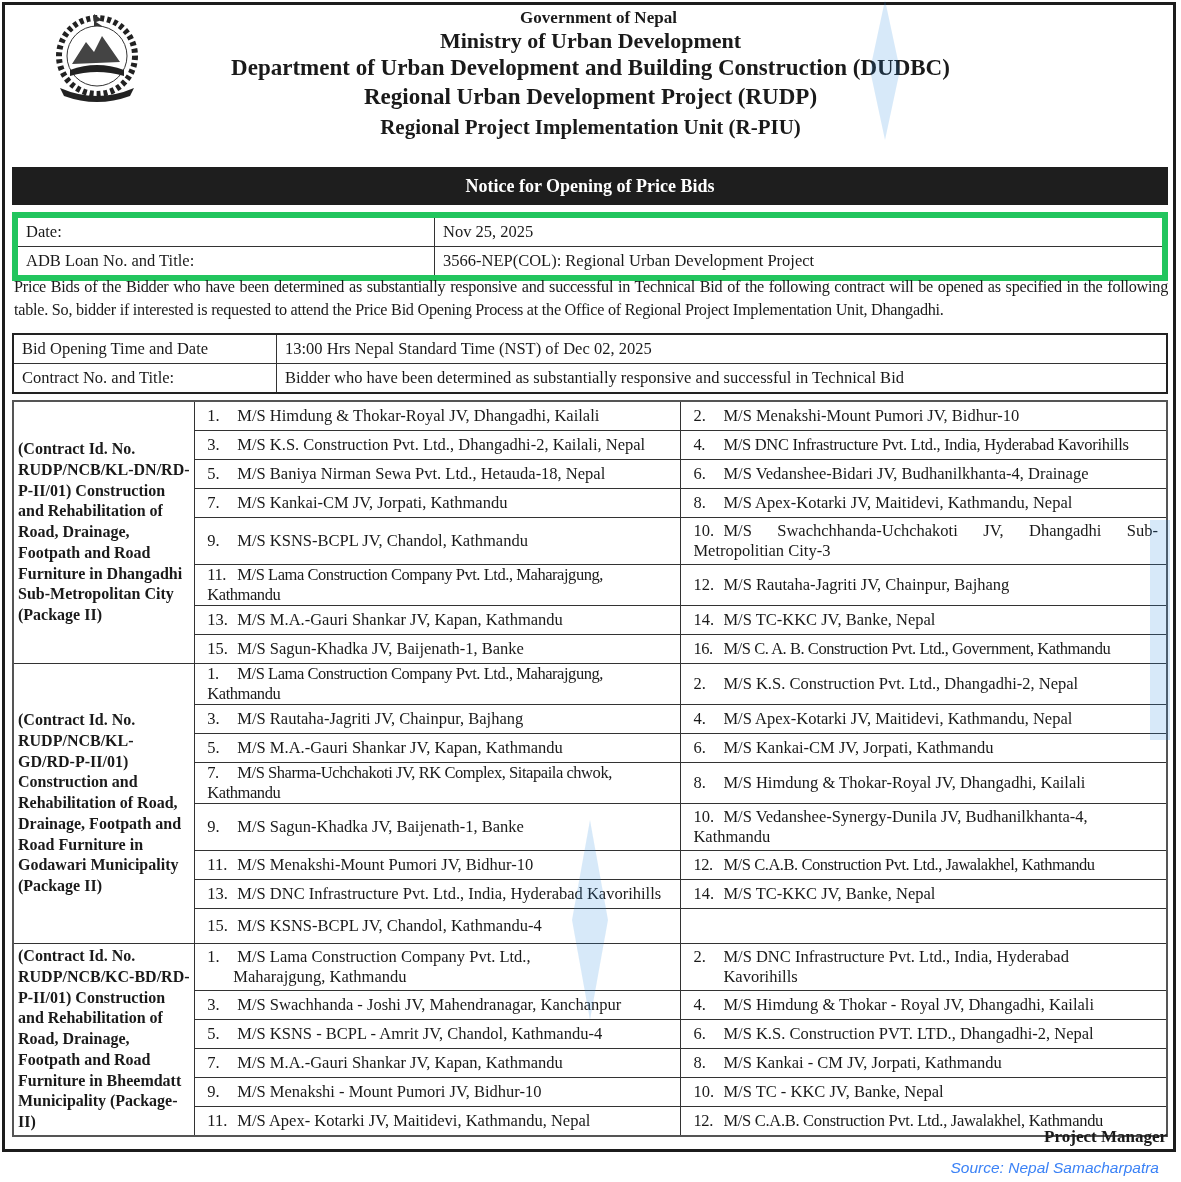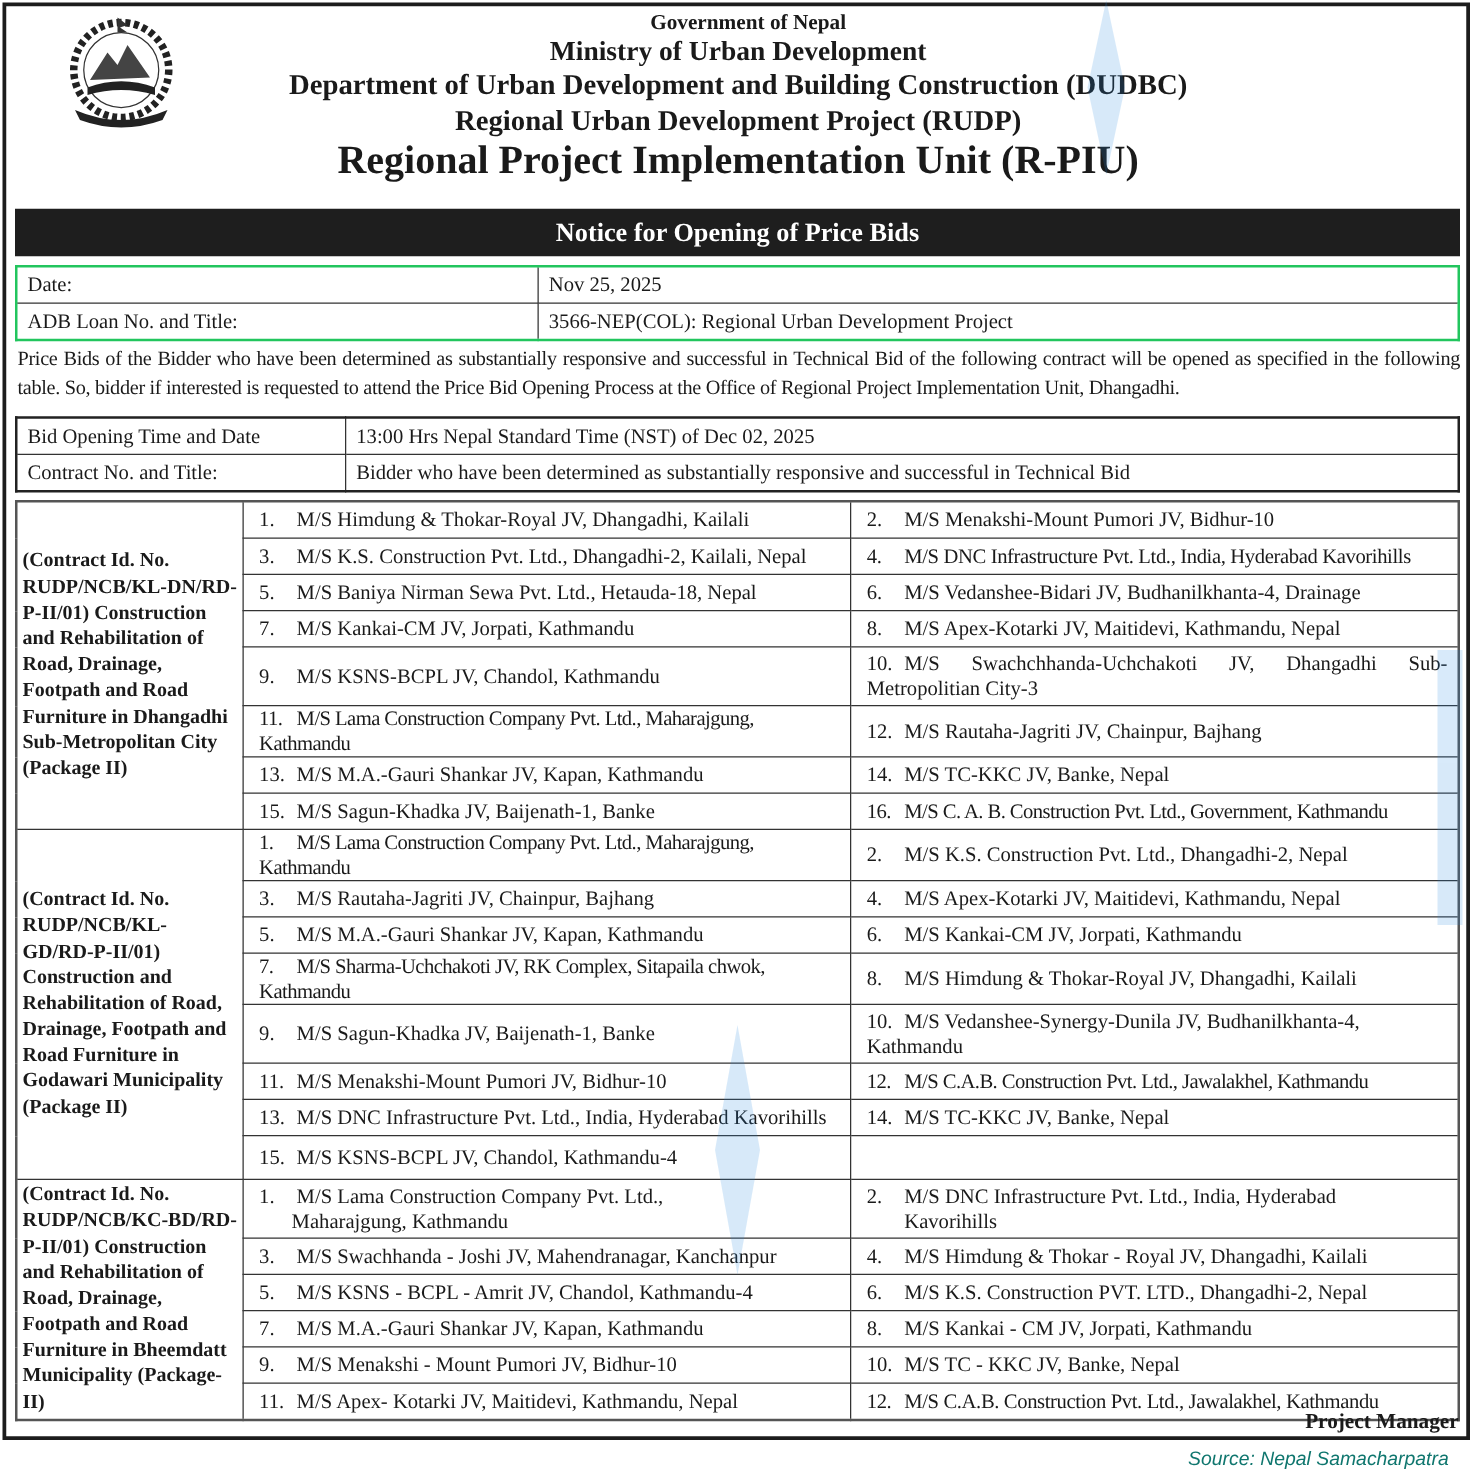--- a/index.html
+++ b/index.html
@@ -4,44 +4,44 @@
 <style>
   html, body { margin: 0; padding: 0; background: #ffffff; }
   body { width: 1181px; height: 1182px; position: relative; font-family: "Liberation Serif", serif; color: #1a1a1a; overflow: hidden; }
   .frame { position: absolute; left: 2px; top: 2px; width: 1174px; height: 1150px; border: 3px solid #1c1c1c; box-sizing: border-box; }
   .emblem { position: absolute; left: 50px; top: 12px; width: 94px; height: 92px; }
   .header { position: absolute; left: 0; top: 8px; width: 1181px; text-align: center; font-weight: bold; }
   .header .l1 { font-size: 17px; line-height: 20px; margin-left: 16px; }
   .header .l2 { font-size: 22px; line-height: 26px; }
   .header .l3 { font-size: 23px; line-height: 28px; }
   .header .l4 { font-size: 23px; line-height: 30px; }
-  .header .l5 { font-size: 32px; line-height: 30px; }
+  .header .l5 { font-size: 21px; line-height: 30px; }
   .header .l6 { font-size: 17px; line-height: 20px; }
-  .titlebar { position: absolute; left: 12px; top: 167px; width: 1156px; height: 38px; background: #1e1e1e; color: #fff; text-align: center; font-weight: bold; font-size: 21px; line-height: 38px; }
+  .titlebar { position: absolute; left: 12px; top: 167px; width: 1156px; height: 38px; background: #1e1e1e; color: #fff; text-align: center; font-weight: bold; font-size: 18px; line-height: 38px; }
   table { border-collapse: collapse; position: absolute; font-family: "Liberation Serif", serif; }
   td { border: 1.5px solid #333; padding: 0 8px; font-size: 16.5px; vertical-align: middle; }
-  .info { left: 12px; top: 212px; width: 1156px; border: 2px solid #22c55e; }
+  .info { left: 12px; top: 212px; width: 1156px; border: 6px solid #22c55e; }
   .info td { height: 28px; }
   .info td.k { width: 400px; }
   .para { position: absolute; left: 14px; top: 276px; width: 1154px; font-size: 16.2px; line-height: 23px; text-align: justify; letter-spacing: -0.25px; }
   .info2 { left: 12px; top: 333px; width: 1156px; border: 2px solid #222; }
   .info2 td { height: 28px; }
   .info2 td.k { width: 246px; }
   .bids { left: 12px; top: 400px; width: 1156px; border: 2px solid #555; }
   .bids td { height: 28px; font-size: 16.5px; line-height: 20px; }
   .bids td.pkg { width: 176px; font-weight: bold; font-size: 16px; line-height: 20.8px; padding: 0 4px; }
   .bids td.b { width: 488px; padding-left: 12px; }
   .bids td.b.r { padding-left: 12px; }
   .bids td.tall { height: 46px; }
   .num { display: inline-block; width: 30px; }
   .sm { font-size: 14.3px; letter-spacing: -0.3px; }
   .xs { font-size: 13.6px; letter-spacing: -0.45px; }
   .indent { display: block; padding-left: 30px; }
   .pm { position: absolute; right: 14px; top: 1127px; font-weight: bold; font-size: 17px; }
-  .source { position: absolute; right: 22px; top: 1159px; font-family: "Liberation Sans", sans-serif; font-style: italic; font-size: 15.5px; color: #0f766e; margin-left: 44px; }
+  .source { position: absolute; right: 22px; top: 1159px; font-family: "Liberation Sans", sans-serif; font-style: italic; font-size: 15.5px; color: #3b82f6; margin-left: 44px; }
   .wm { position: absolute; pointer-events: none; opacity: 0.18; }
 </style>
 </head>
 <body>
 
 <div class="frame"></div>
 
 <svg class="emblem" viewBox="0 0 94 92">
   <circle cx="47" cy="44" r="38" fill="none" stroke="#222" stroke-width="6" stroke-dasharray="4 3"></circle>
   <circle cx="47" cy="44" r="30" fill="#fff" stroke="#333" stroke-width="1"></circle>

